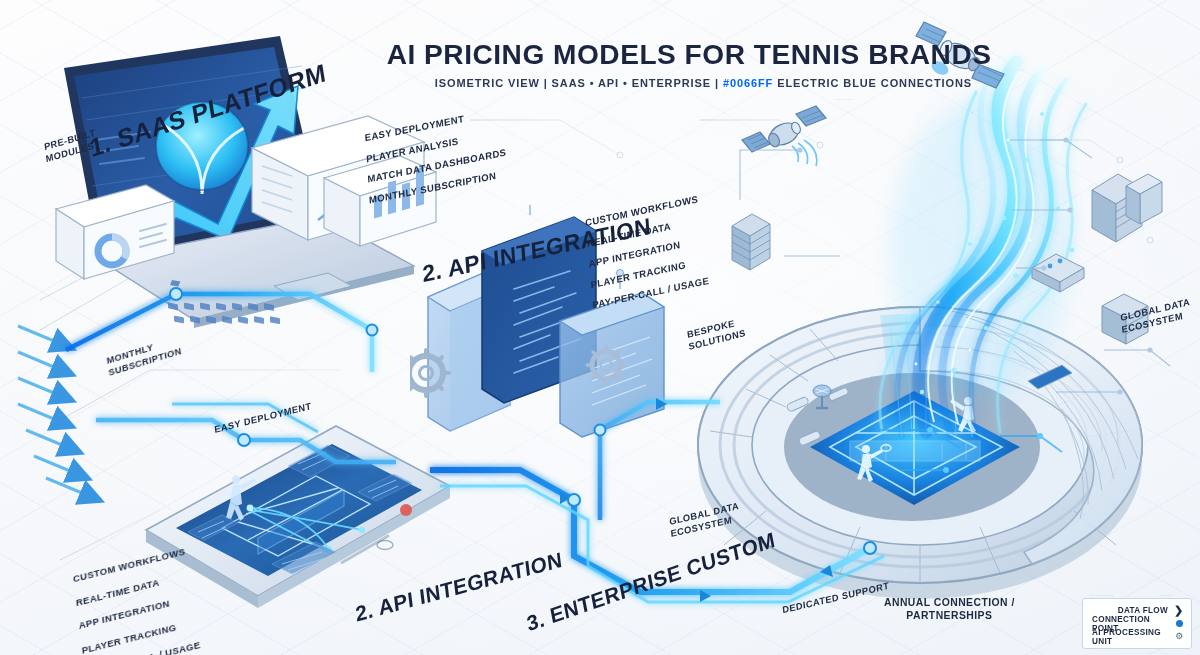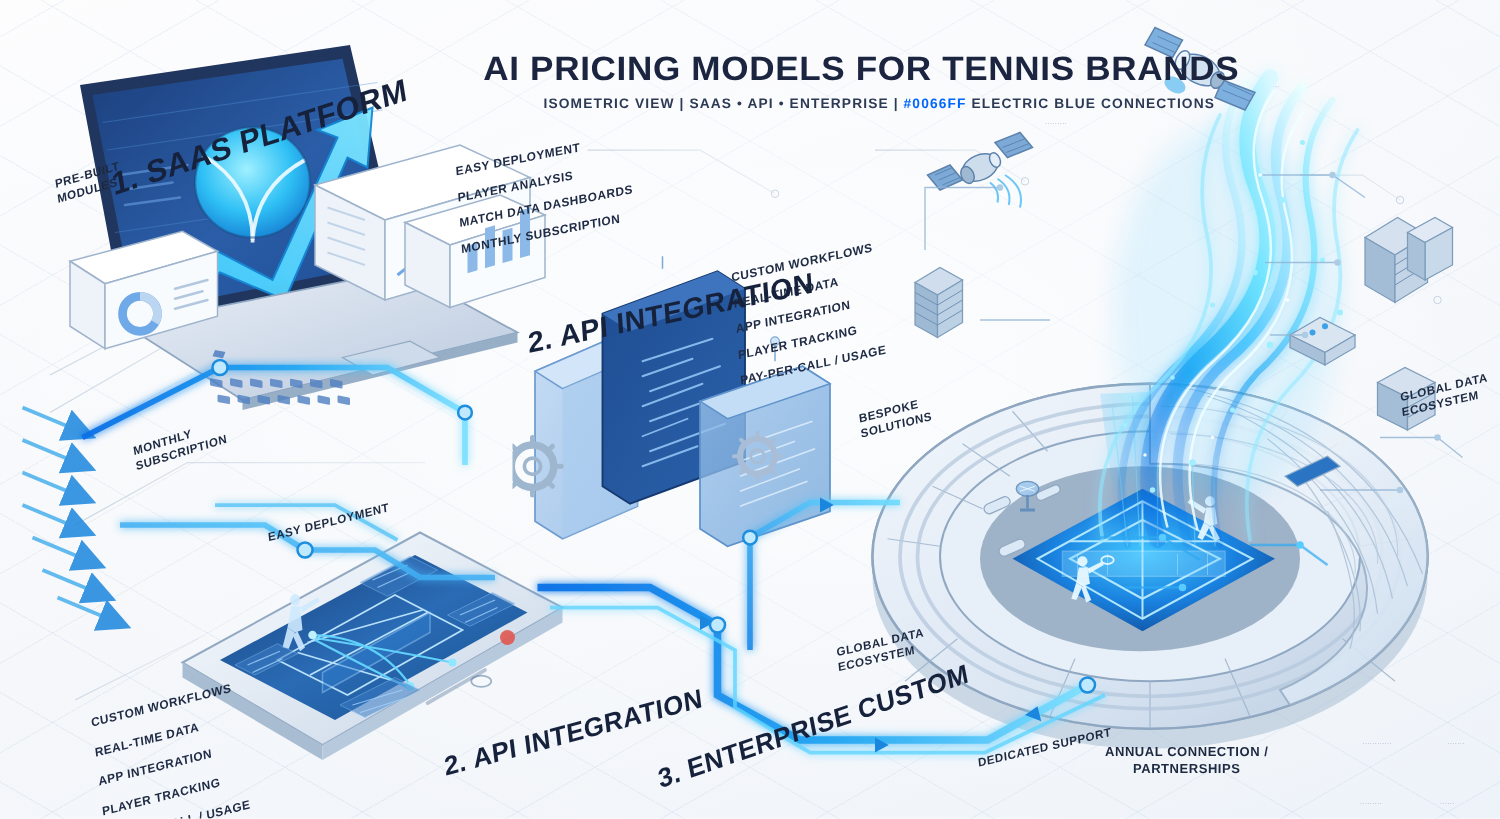--- a/index.html
+++ b/index.html
@@ -850,20 +850,36 @@
   <div class="callout" id="cl-bespoke">BESPOKE
 SOLUTIONS</div>
   <div class="callout" id="cl-globe-r">GLOBAL DATA
 ECOSYSTEM</div>
   <div class="callout" id="cl-globe-c">GLOBAL DATA
 ECOSYSTEM</div>
   <div class="callout" id="cl-dedicated">DEDICATED SUPPORT</div>
   <div class="callout" id="cl-annual">ANNUAL CONNECTION /
 PARTNERSHIPS</div>
 
+  <div id="legend">
+    <div class="leg-row">
+      <span class="leg-label">DATA FLOW</span>
+      <span class="leg-ic ic-arrow">❯</span>
+    </div>
+    <div class="leg-row">
+      <span class="leg-label">CONNECTION POINT</span>
+      <span class="leg-ic">
+          <span class="ic-dot"></span>
+        </span>
+    </div>
+    <div class="leg-row">
+      <span class="leg-label">AI PROCESSING UNIT</span>
+      <span class="leg-ic ic-gear">⚙</span>
+    </div>
+  </div>
 
   <div class="tick-note" style="left:1090px; top:592px;">············</div>
   <div class="tick-note" style="left:1158px; top:592px;">·······</div>
   <div class="tick-note" style="left:1088px; top:640px;">·········</div>
   <div class="tick-note" style="left:1152px; top:640px;">······</div>
   <div class="tick-note" style="left:836px; top:96px;">·········</div>
   <div class="tick-note" style="left:1008px; top:66px;">········</div>
 
 </div>
 

